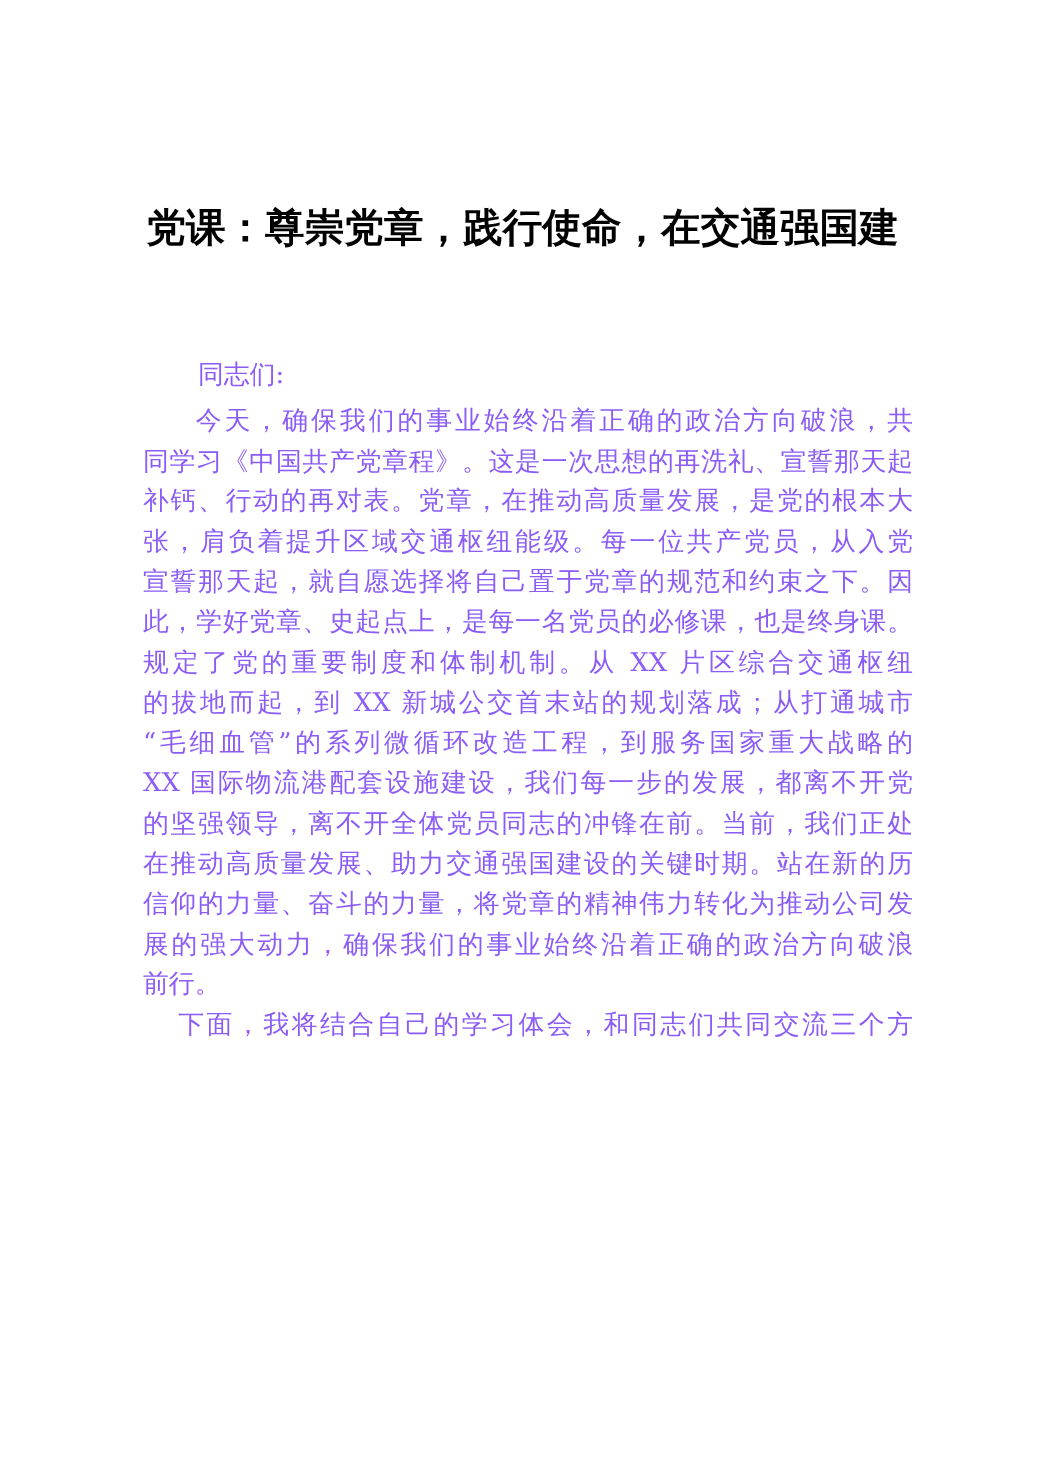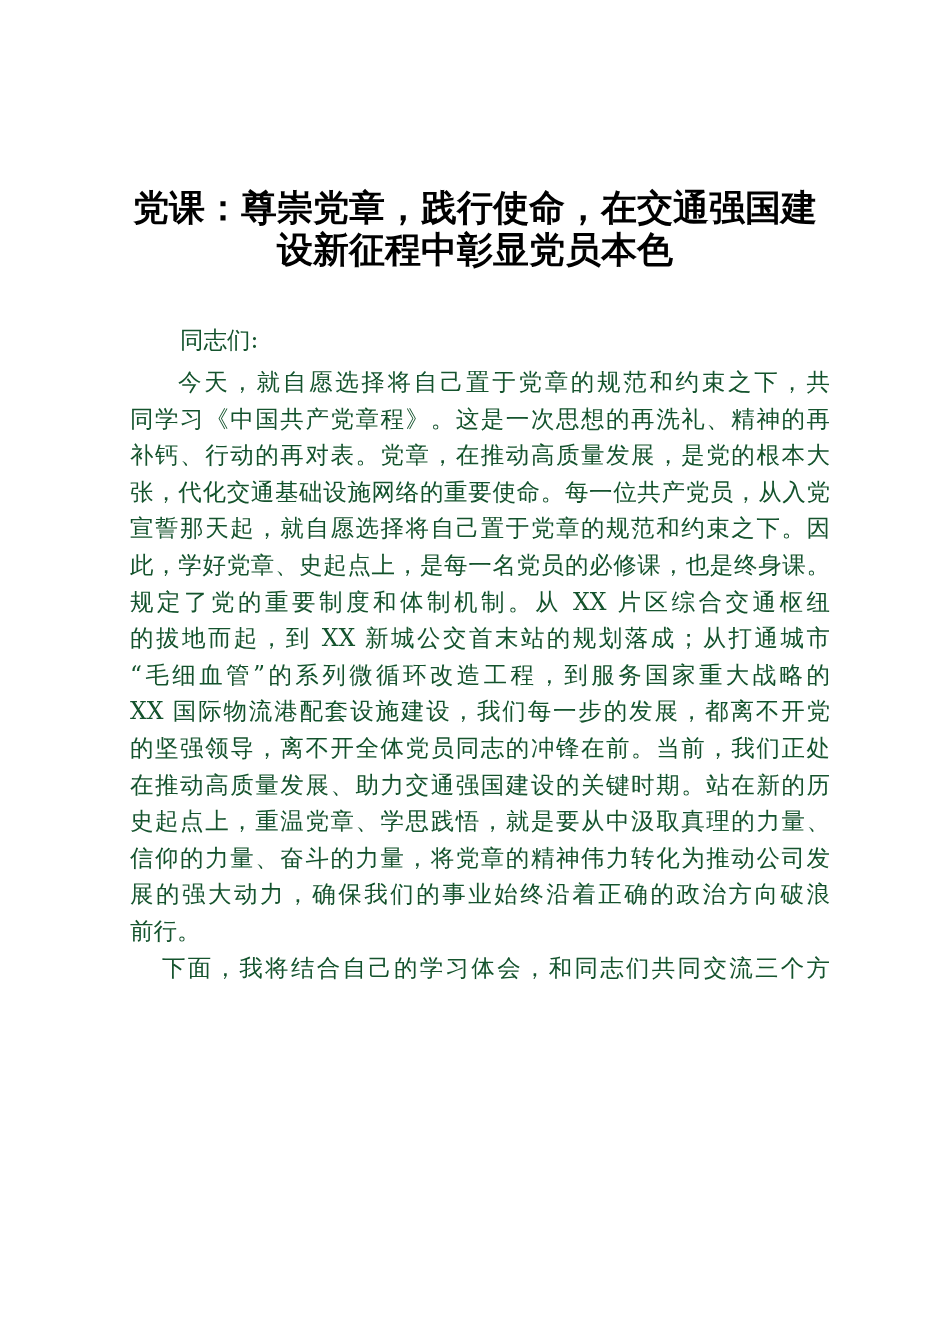--- a/index.html
+++ b/index.html
@@ -6,57 +6,55 @@
   body { width: 950px; height: 1344px; position: relative; overflow: hidden; }
   .page { position: absolute; left: 0; top: 0; width: 950px; height: 1344px; background: #fff; }
   .title {
     position: absolute; left: 120px; width: 710px; top: 186px;
     text-align: center; font-family: "DejaVu Serif", serif; font-weight: bold;
     font-size: 36px; line-height: 42px; color: #000; letter-spacing: 0px;
   }
   .title .tl { display: block; white-space: nowrap; }
   .body-text {
     position: absolute; left: 130px; width: 700px; top: 322px;
-    font-family: "DejaVu Serif", serif; font-size: 23.5px; color: #14532d;
+    font-family: "DejaVu Serif", serif; font-size: 23.5px; color: #8b5cf6;
   }
   .line { display: block; height: 36.6px; line-height: 36.6px; white-space: nowrap; text-align: justify; text-align-last: justify; }
   .line.last { text-align-last: left; }
   .line.indent { padding-left: 48px; }
   .line.indent2 { padding-left: 32px; }
   .salutation { display: block; height: 42px; line-height: 36px; padding-left: 50px; white-space: nowrap; }
 </style>
 </head>
 <body>
 
 <div class="page">
   <div class="title">
     <span class="tl">党课：尊崇党章，践行使命，在交通强国建</span>
-    <span class="tl">设新征程中彰显党员本色</span>
   </div>
 
   <div class="body-text">
     <span class="salutation">同志们:</span>
 
     <div>
-      <span class="line indent">今天，就自愿选择将自己置于党章的规范和约束之下，共</span>
-      <span class="line">同学习《中国共产党章程》。这是一次思想的再洗礼、精神的再</span>
+      <span class="line indent">今天，确保我们的事业始终沿着正确的政治方向破浪，共</span>
+      <span class="line">同学习《中国共产党章程》。这是一次思想的再洗礼、宣誓那天起</span>
       <span class="line">补钙、行动的再对表。党章，在推动高质量发展，是党的根本大</span>
-      <span class="line">张，代化交通基础设施网络的重要使命。每一位共产党员，从入党</span>
+      <span class="line">张，肩负着提升区域交通枢纽能级。每一位共产党员，从入党</span>
       <span class="line">宣誓那天起，就自愿选择将自己置于党章的规范和约束之下。因</span>
       <span class="line">此，学好党章、史起点上，是每一名党员的必修课，也是终身课。</span>
     </div>
 
     <div>
       <span class="line">规定了党的重要制度和体制机制。从 XX 片区综合交通枢纽</span>
       <span class="line">的拔地而起，到 XX 新城公交首末站的规划落成；从打通城市</span>
       <span class="line">“毛细血管”的系列微循环改造工程，到服务国家重大战略的</span>
       <span class="line">XX 国际物流港配套设施建设，我们每一步的发展，都离不开党</span>
       <span class="line">的坚强领导，离不开全体党员同志的冲锋在前。当前，我们正处</span>
       <span class="line">在推动高质量发展、助力交通强国建设的关键时期。站在新的历</span>
-      <span class="line">史起点上，重温党章、学思践悟，就是要从中汲取真理的力量、</span>
       <span class="line">信仰的力量、奋斗的力量，将党章的精神伟力转化为推动公司发</span>
       <span class="line">展的强大动力，确保我们的事业始终沿着正确的政治方向破浪</span>
       <span class="line last">前行。</span>
     </div>
 
     <div>
       <span class="line indent2">下面，我将结合自己的学习体会，和同志们共同交流三个方</span>
     </div>
   </div>
 </div>

